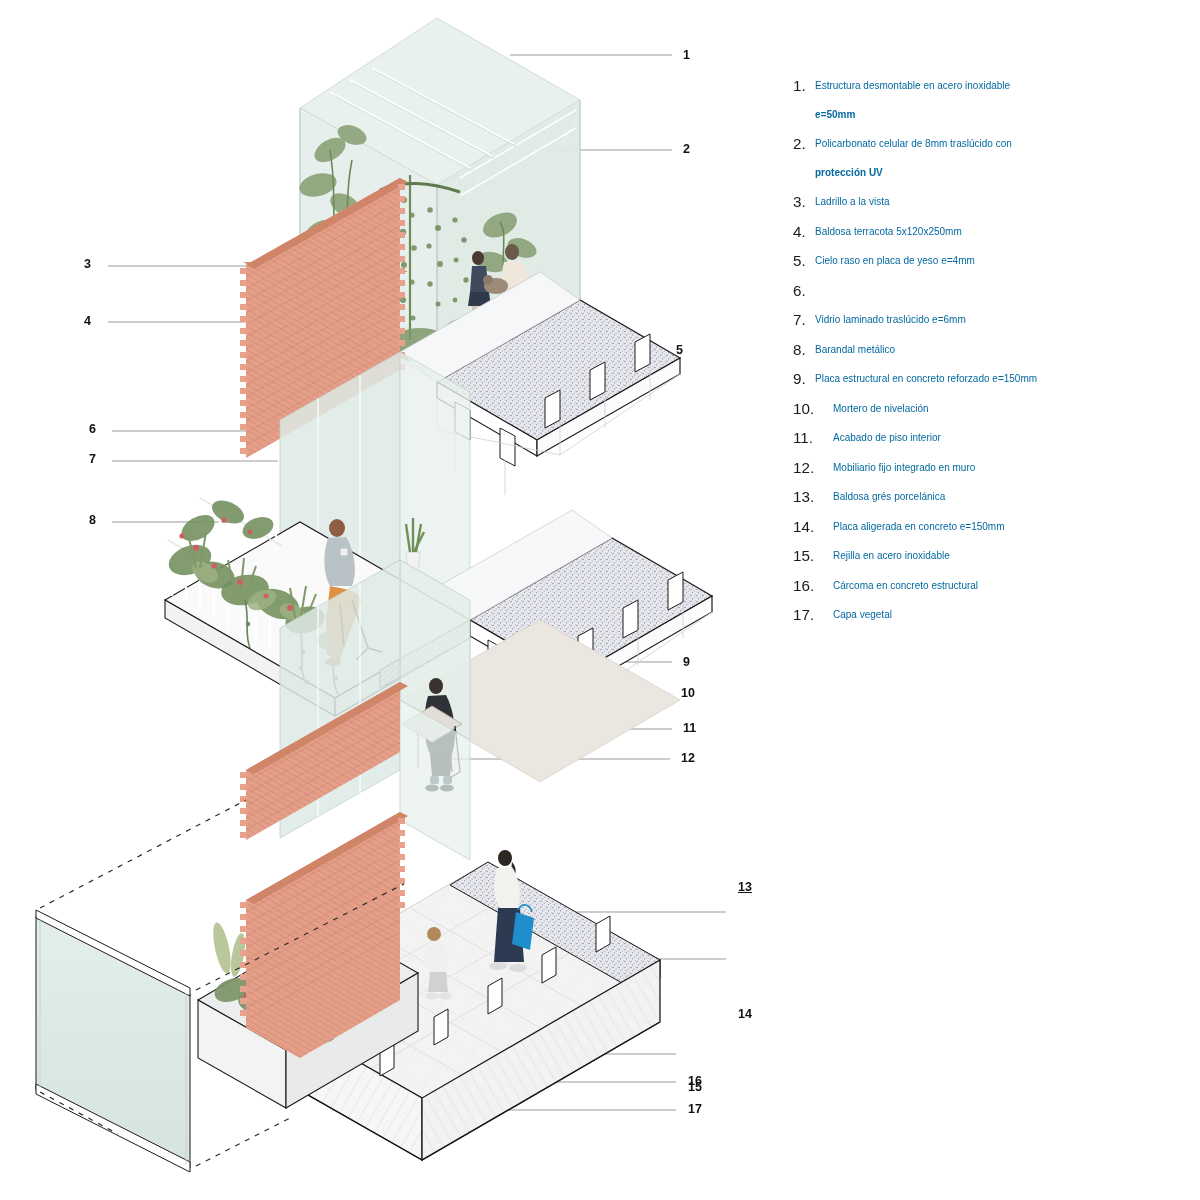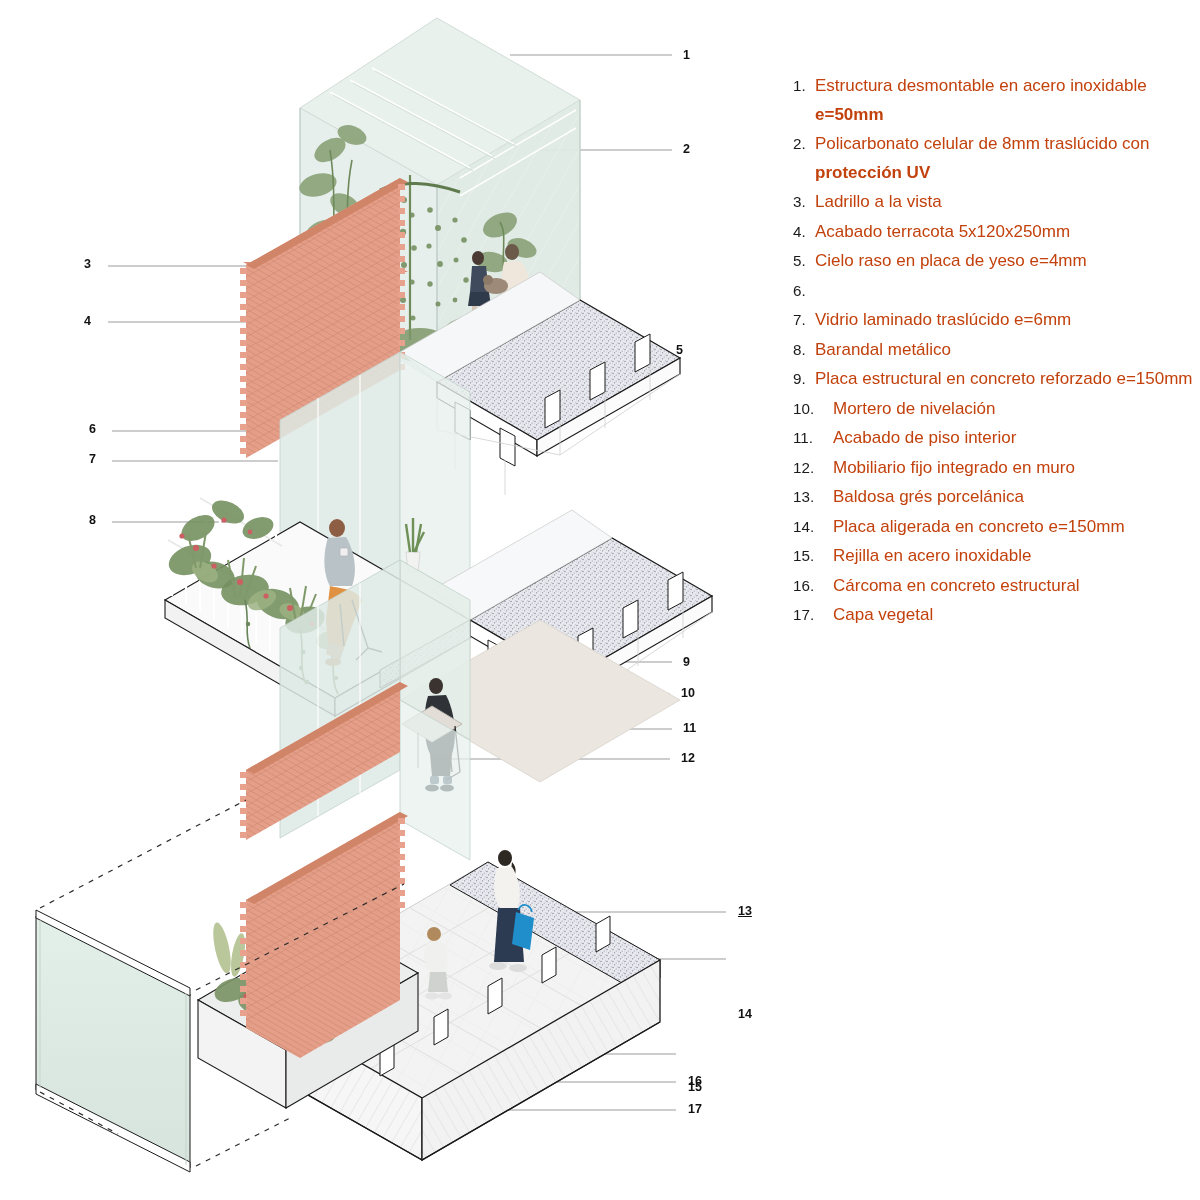--- a/index.html
+++ b/index.html
@@ -5,21 +5,21 @@
   html,body{margin:0;padding:0;background:#ffffff;}
   body{width:1200px;height:1200px;font-family:"Liberation Sans",sans-serif;color:#1b1b1b;overflow:hidden;}
   #page{position:relative;width:1200px;height:1200px;background:#ffffff;}
 
   
   #legend{position:absolute;left:793px;top:72px;width:400px;}
   .legend-row{display:flex;align-items:flex-start;margin-bottom:1px;}
   .legend-num{flex:0 0 auto;font-size:15.2px;line-height:28.5px;color:#1b1b1b;text-align:left;}
   .legend-num.narrow{width:22px;}
   .legend-num.wide{width:40px;}
-  .legend-txt{font-size:17px;line-height:28.5px;color:#c2410c;}
+  .legend-txt{font-size:10px;line-height:28.5px;color:#0369a1;}
   .legend-txt .second{display:block;font-weight:bold;}
 
   
   #draw{position:absolute;left:0;top:0;width:790px;height:1200px;}
   #draw svg{position:absolute;left:0;top:0;}
 
   
   .lead-num{position:absolute;font-size:12.5px;font-weight:700;color:#111;}
 </style>
 </head>
@@ -646,21 +646,21 @@
     </svg>
 
     <div id="leader-labels">
         <div class="lead-num" style="left: 683px; top: 48px;">1</div>
         <div class="lead-num" style="left: 683px; top: 142px;">2</div>
         <div class="lead-num" style="left: 676px; top: 343px;">5</div>
         <div class="lead-num" style="left: 683px; top: 655px;">9</div>
         <div class="lead-num" style="left: 681px; top: 686px;">10</div>
         <div class="lead-num" style="left: 683px; top: 721px;">11</div>
         <div class="lead-num" style="left: 681px; top: 751px;">12</div>
-        <div class="lead-num" style="left: 738px; top: 904px; text-decoration: underline;">13</div>
+        <div class="lead-num" style="left: 738px; top: 880px; text-decoration: underline;">13</div>
         <div class="lead-num" style="left: 738px; top: 1007px;">14</div>
         <div class="lead-num" style="left: 688px; top: 1080px; text-align: center;">15</div>
         <div class="lead-num" style="left: 688px; top: 1074px;">16</div>
         <div class="lead-num" style="left: 688px; top: 1102px;">17</div>
         <div class="lead-num" style="left: 84px; top: 257px;">3</div>
         <div class="lead-num" style="left: 84px; top: 314px;">4</div>
         <div class="lead-num" style="left: 89px; top: 422px;">6</div>
         <div class="lead-num" style="left: 89px; top: 452px;">7</div>
         <div class="lead-num" style="left: 89px; top: 513px;">8</div>
       </div>
@@ -674,21 +674,21 @@
       <div class="legend-row">
         <div class="legend-num narrow">2.</div>
         <div class="legend-txt"><span>Policarbonato celular de 8mm traslúcido con</span><span class="second">protección UV</span></div>
       </div>
       <div class="legend-row">
         <div class="legend-num narrow">3.</div>
         <div class="legend-txt"><span>Ladrillo a la vista</span></div>
       </div>
       <div class="legend-row">
         <div class="legend-num narrow">4.</div>
-        <div class="legend-txt"><span>Acabado terracota 5x120x250mm</span></div>
+        <div class="legend-txt"><span>Baldosa terracota 5x120x250mm</span></div>
       </div>
       <div class="legend-row">
         <div class="legend-num narrow">5.</div>
         <div class="legend-txt"><span>Cielo raso en placa de yeso e=4mm</span></div>
       </div>
       <div class="legend-row">
         <div class="legend-num narrow">6.</div>
       </div>
       <div class="legend-row">
         <div class="legend-num narrow">7.</div>

